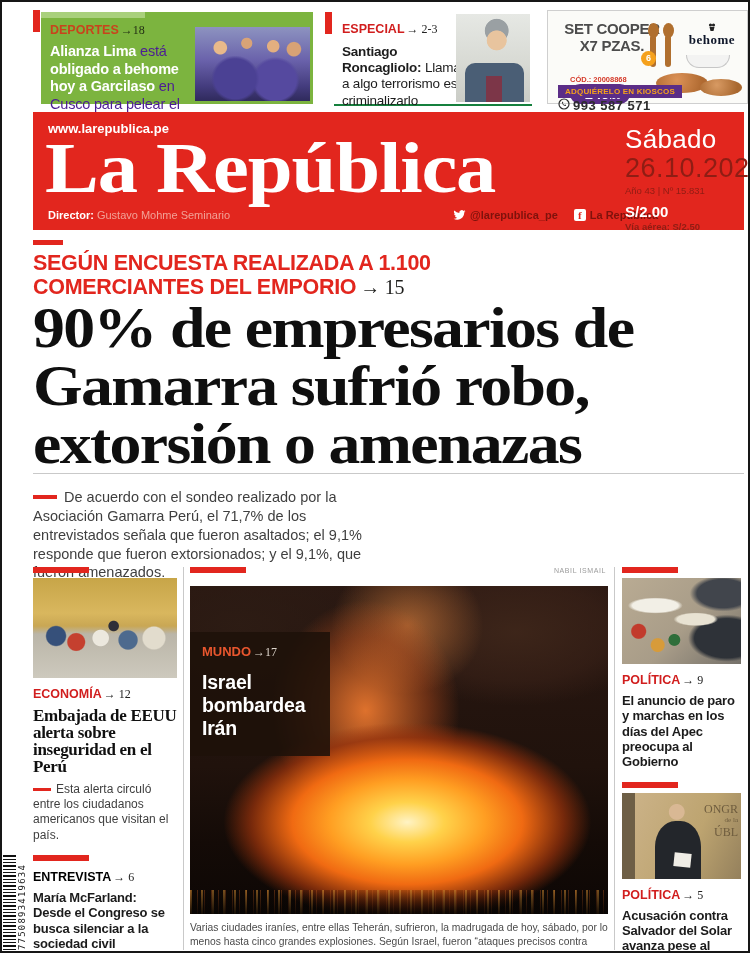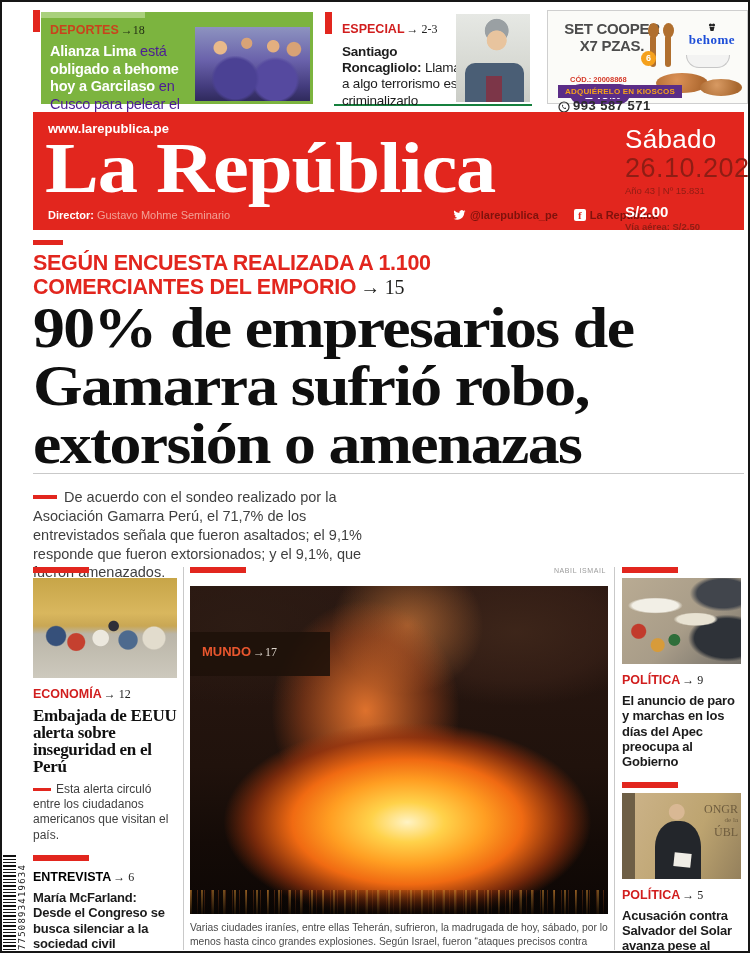--- a/index.html
+++ b/index.html
@@ -57,23 +57,23 @@
   .ad-pill{position:absolute;left:22px;top:44px;background:var(--purple);color:#fff;border-radius:11px;
     padding:2px 9px 3px 7px;font-weight:700;font-size:15px;line-height:1;margin-top:29px;}
   .ad-pill .cur{font-size:8px;vertical-align:top;}
   .ad-pill .cents{font-size:8px;}
   .ad-badge{position:absolute;left:93px;top:40px;width:15px;height:15px;border-radius:50%;
     background:var(--orange);color:#fff;font-size:9px;font-weight:700;text-align:center;line-height:15px;}
   .ad-cod{position:absolute;left:22px;top:64px;font-size:7.5px;font-weight:700;color:#d43828;}
   .ad-cta{position:absolute;left:10px;top:74px;background:var(--purple);color:var(--orange);
     border-radius:0;padding:2px 7px;font-size:8px;font-weight:700;letter-spacing:0.2px;}
   .ad-phone{position:absolute;left:10px;top:87px;font-weight:700;font-size:13px;color:#2d2d2d;
-    display:flex;align-items:flex-end;gap:3px;letter-spacing:0.5px;}
+    display:flex;align-items:flex-start;gap:3px;letter-spacing:0.5px;}
   .behome{position:absolute;right:12px;top:12px;text-align:right;font-family:"Liberation Serif",serif;
-    font-weight:700;font-size:13px;color:#1d4ed8;letter-spacing:0.5px;}
+    font-weight:700;font-size:13px;color:#0f172a;letter-spacing:0.5px;}
   .spoon{position:absolute;width:6px;height:32px;background:#b06f2e;border-radius:3px;}
   .spoon::before{content:"";position:absolute;top:-12px;left:-2.5px;width:11px;height:15px;border-radius:50%;background:#b06f2e;}
   #spoon1{left:102px;top:24px;} #spoon2{left:117px;top:24px;}
   .bowl{position:absolute;left:138px;top:44px;width:42px;height:12px;border:1.5px solid #c6c6c6;border-top:none;
     border-radius:0 0 21px 21px;background:rgba(235,235,235,.5);}
   .pan{position:absolute;border-radius:50%;background:radial-gradient(circle at 40% 35%,#dc9257,#b06a31 75%);}
   #pan1{left:108px;top:62px;width:52px;height:20px;}
   #pan2{left:152px;top:68px;width:42px;height:17px;background:radial-gradient(circle at 40% 35%,#d89a63,#a9682f 75%);}
 
   
@@ -286,20 +286,25 @@
       <div class="thead">María McFarland: Desde el Congreso se busca silenciar a la sociedad civil</div>
     </div>
   </div>
 
   <div id="col-center" class="col">
     <div class="redbar"></div>
     <div class="credit">NABIL ISMAIL</div>
     <div id="photo-blast">
       <div id="mundo-box">
         <div class="kick"><span>MUNDO</span><span class="ref">→17</span></div>
+        <div class="mundo-head">
+          <div>Israel</div>
+          <div>bombardea</div>
+          <div>Irán</div>
+        </div>
       </div>
     </div>
     <div class="caption">Varias ciudades iraníes, entre ellas Teherán, sufrieron, la madrugada de hoy, sábado, por lo menos hasta cinco grandes explosiones. Según Israel, fueron “ataques precisos contra objetivos militares”.</div>
   </div>
 
   <div id="col-right" class="col">
     <div class="redbar"></div>
     <div id="photo-protest" class="photo-sm"></div>
     <div>
       <div class="kick kblock"><span style="color:#d11e1e">POLÍTICA</span><span class="ref" style="color:#222">→ 9</span></div>

